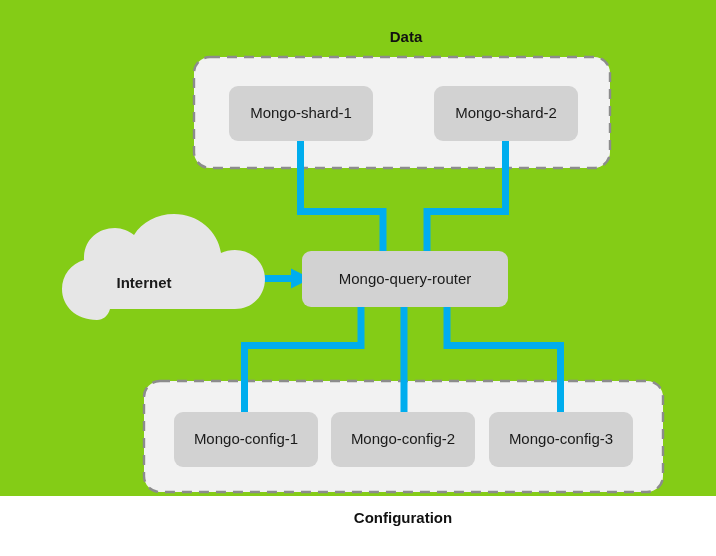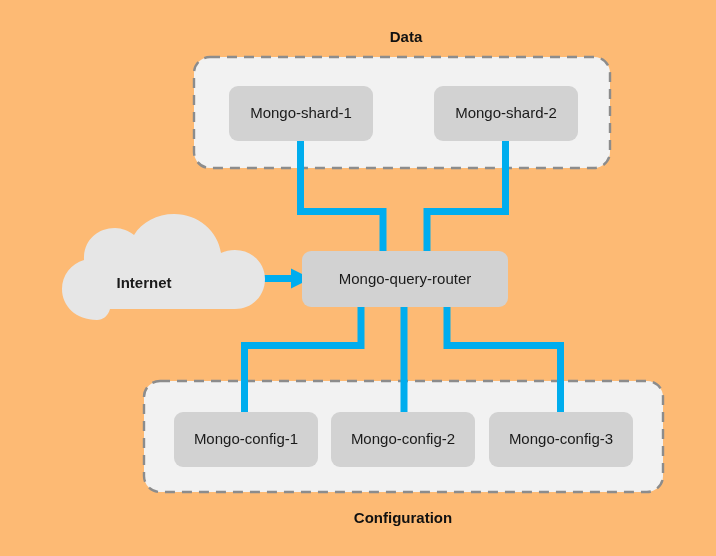--- a/index.html
+++ b/index.html
@@ -9,22 +9,22 @@
   }
   body {
     width: 716px;
     height: 556px;
     font-family: "Liberation Sans", sans-serif;
     overflow: hidden;
   }
   #diagram-root {
     position: relative;
     width: 716px;
-    height: 556px;
-    background: #fdba74;
+    height: 496px;
+    background: #84cc16;
   }
   svg.diagram-canvas {
     display: block;
     width: 716px;
     height: 556px;
   }
   .group-container {
     fill: #f2f2f2;
     stroke: #8c8c8c;
     stroke-width: 2.4;

